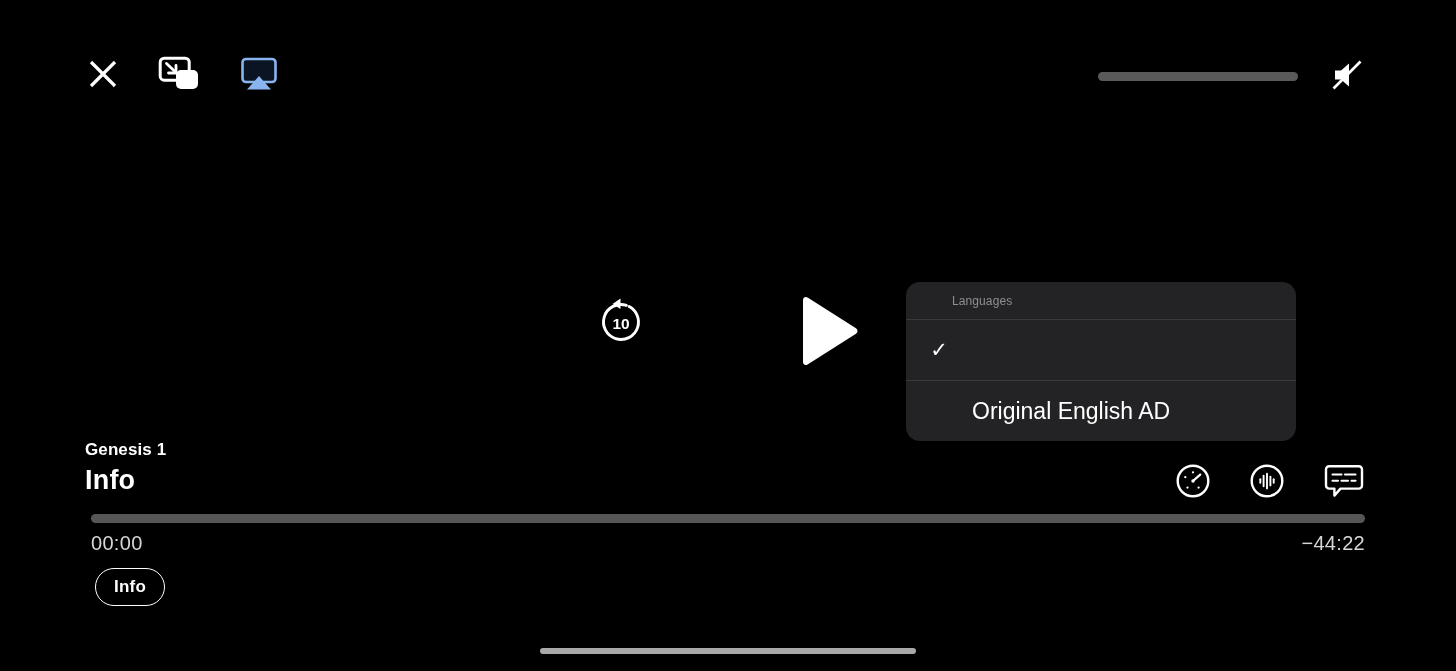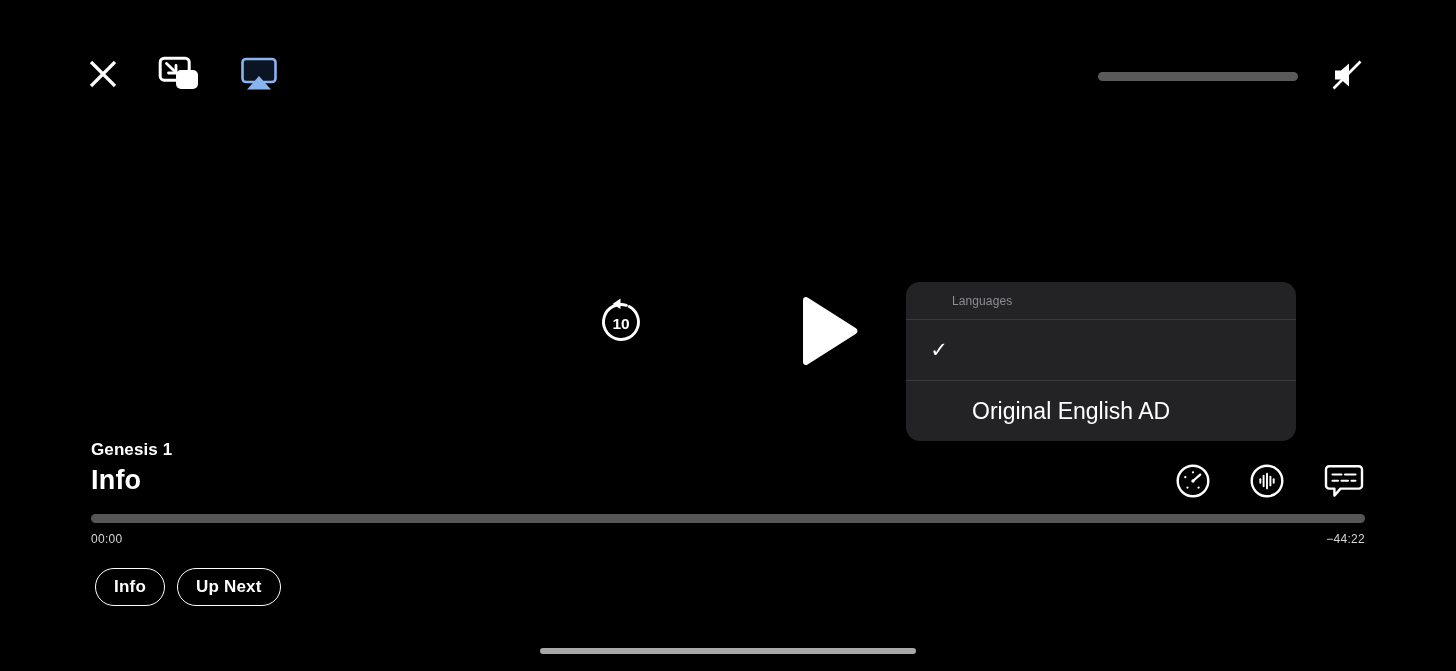--- a/index.html
+++ b/index.html
@@ -131,21 +131,21 @@
   
   .bottom-area {
     position: absolute;
     left: 0;
     bottom: 0;
     width: 1456px;
     height: 260px;
   }
   .title-row {
     position: absolute;
-    left: 91px;
+    left: 85px;
     top: 28px;
   }
   .episode-title {
     font-size: 17px;
     font-weight: bold;
     color: #ffffff;
     line-height: 22px;
     letter-spacing: 0.1px;
   }
   .show-title {
@@ -186,21 +186,21 @@
     border-radius: 5px;
     background: #ffffff;
   }
   .time-row {
     position: absolute;
     left: 91px;
     top: 121px;
     width: 1274px;
     display: flex;
     justify-content: space-between;
-    font-size: 12px;
+    font-size: 20px;
     color: #d6d6d6;
     letter-spacing: 0.3px;
   }
 
   .pill-row {
     position: absolute;
     left: 95px;
     top: 157px;
     display: flex;
     gap: 12px;
@@ -396,18 +396,17 @@
     </div>
   </div>
 
   <div class="time-row">
     <span>00:00</span>
     <span>−44:22</span>
   </div>
 
   <div class="pill-row">
     <button class="pill-btn">Info</button>
-    <button class="pill-btn">Up Next</button>
   </div>
 
   <div class="home-indicator"></div>
 
 </div>
 
 </body></html>

